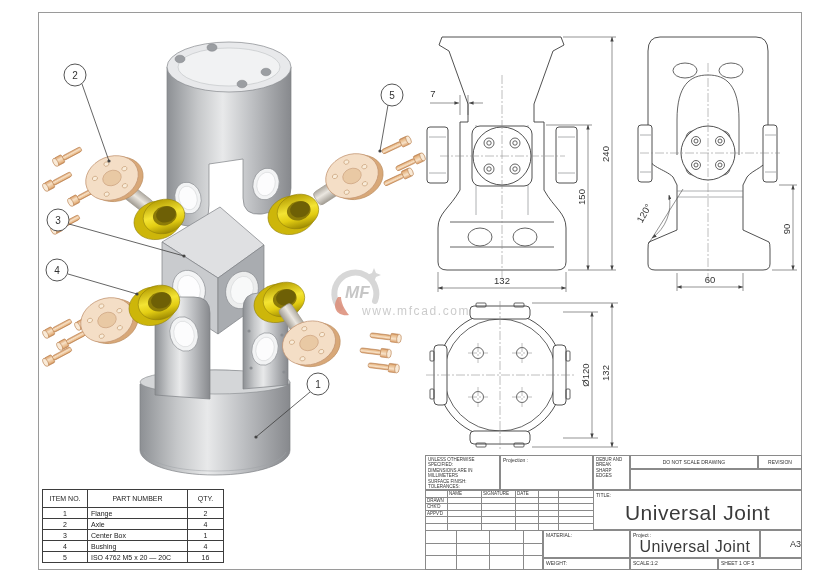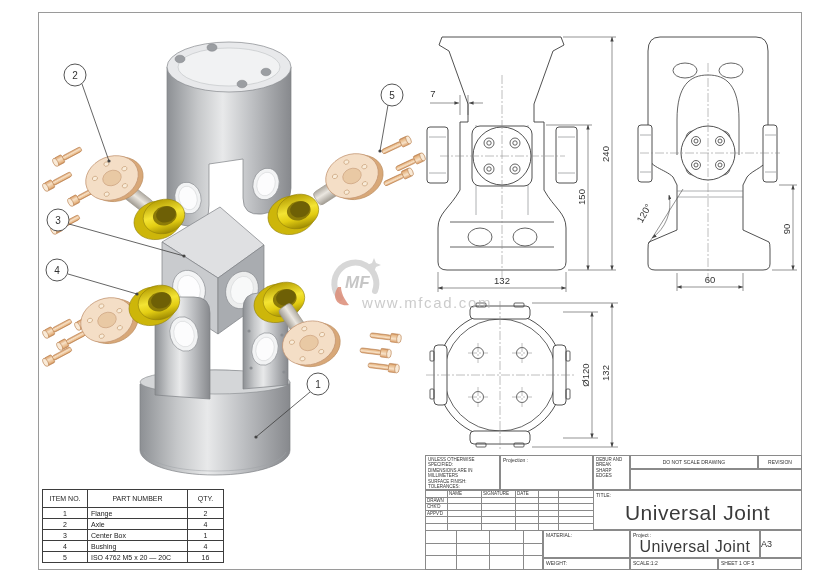--- a/index.html
+++ b/index.html
@@ -2,24 +2,24 @@
 <html><head>
 <meta charset="utf-8">
 <style>
   html,body{margin:0;padding:0;background:#fff;}
   #page{position:relative;width:820px;height:580px;background:#fff;overflow:hidden;
         font-family:"Liberation Sans", sans-serif;color:#333;}
   .abs{position:absolute;}
   #frame{left:38px;top:12px;width:764px;height:558px;border:1px solid #9a9a9a;box-sizing:border-box;}
 
   
-  #watermark{left:328px;top:252px;width:195px;height:64px;opacity:.65;z-index:6;pointer-events:none;text-align:right;}
+  #watermark{left:328px;top:262px;width:195px;height:64px;opacity:.65;z-index:6;pointer-events:none;text-align:right;}
   #wm-brand{position:absolute;left:56px;top:-4px;font-size:37px;font-weight:bold;
             color:#b5b5b5;letter-spacing:4px;white-space:nowrap;}
-  #wm-url{position:absolute;left:34px;top:42px;font-size:15px;color:#b0b0b0;letter-spacing:1.6px;}
+  #wm-url{position:absolute;left:34px;top:42px;font-size:12px;color:#b0b0b0;letter-spacing:1.6px;}
 
   
   #bom{left:42px;top:489px;z-index:5;}
   #bom table{border-collapse:collapse;table-layout:fixed;font-size:7px;color:#222;}
   #bom td,#bom th{border:1px solid #3d3d3d;overflow:hidden;white-space:nowrap;font-weight:normal;
                   text-align:center;padding:0 1px;}
   #bom th{height:17px;}
   #bom td{height:10px;}
   #bom .pn{text-align:left;padding-left:3px;}
 
@@ -545,21 +545,21 @@
     <div class="cell" style="left:118px;top:75px;width:87px;height:28px;padding:1px 2px">
       <span>MATERIAL:</span>
     </div>
     <div class="cell" style="left:118px;top:103px;width:87px;height:12px;padding:1px 2px">
       <span>WEIGHT:</span>
     </div>
     <div class="cell" style="left:205px;top:75px;width:130px;height:28px">
       <span style="position:absolute;left:2px;top:1px">Project :</span>
       <div class="bigproject" style="margin-top:4px">Universal Joint</div>
     </div>
-    <div class="cell" style="left:335px;top:75px;width:42px;height:28px;text-align:left;font-size:9px;line-height:26px">
+    <div class="cell" style="left:335px;top:75px;width:42px;height:28px;text-align:right;font-size:9px;line-height:26px">
       <span>A3</span>
     </div>
     <div class="cell" style="left:205px;top:103px;width:88px;height:12px;padding:1px 2px">
       <span>SCALE:1:2</span>
     </div>
     <div class="cell" style="left:293px;top:103px;width:84px;height:12px;padding:1px 2px">
       <span>SHEET 1 OF 5</span>
     </div>
   </div>
 </div>

